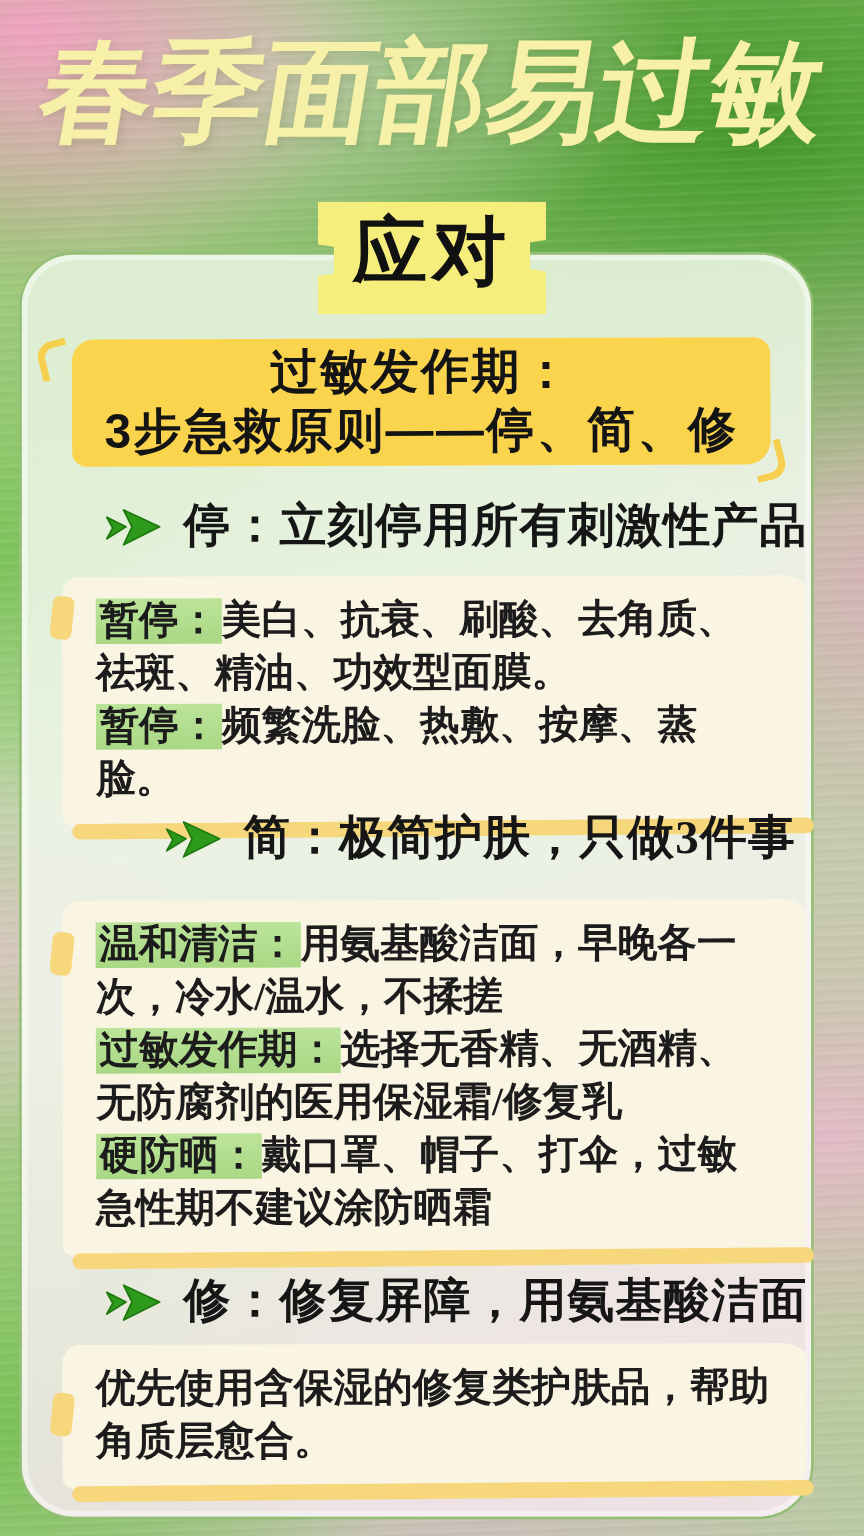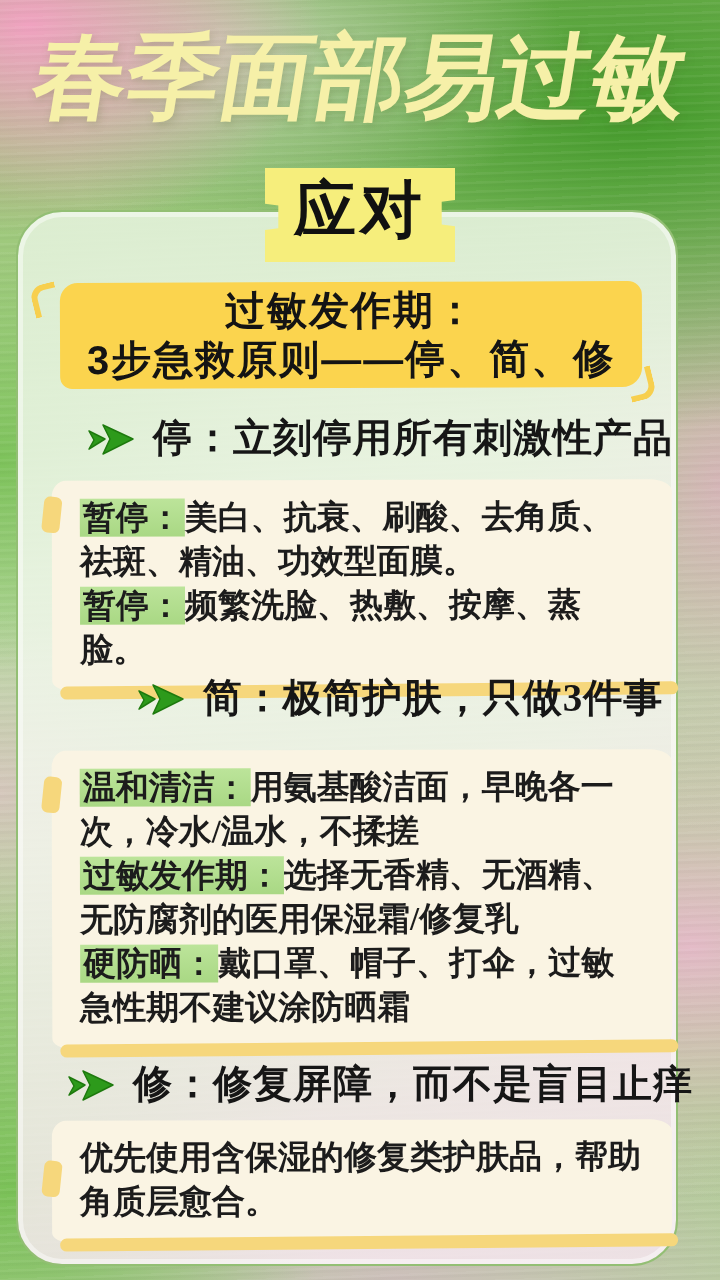--- a/index.html
+++ b/index.html
@@ -142,20 +142,20 @@
       <p><span class="hl">温和清洁：</span><span>用氨基酸洁面，早晚各一次，冷水/温水，不揉搓</span></p>
       <p><span class="hl">过敏发作期：</span><span>选择无香精、无酒精、无防腐剂的医用保湿霜/修复乳</span></p>
       <p><span class="hl">硬防晒：</span><span>戴口罩、帽子、打伞，过敏急性期不建议涂防晒霜</span></p>
     </div>
 
     <div class="heading heading-3">
       <svg width="52" height="40" viewBox="0 0 52 40">
         <polygon points="4,13 20,21 4,31 9,22" fill="#2d9a1b" stroke="#1e7a0e" stroke-width="1.5" stroke-linejoin="round"></polygon>
         <polygon points="18,7 48,21 18,36 25,21" fill="#2d9a1b" stroke="#1e7a0e" stroke-width="1.5" stroke-linejoin="round"></polygon>
       </svg>
-      <span>修：修复屏障，而不是盲目止痒</span>
+      <span>修：修复屏障，用氨基酸洁面</span>
     </div>
     <div class="note note-3">
       <p><span>优先使用含保湿的修复类护肤品，帮助角质层愈合。</span></p>
     </div>
 
   </section>
 </div>
 
 </body></html>

